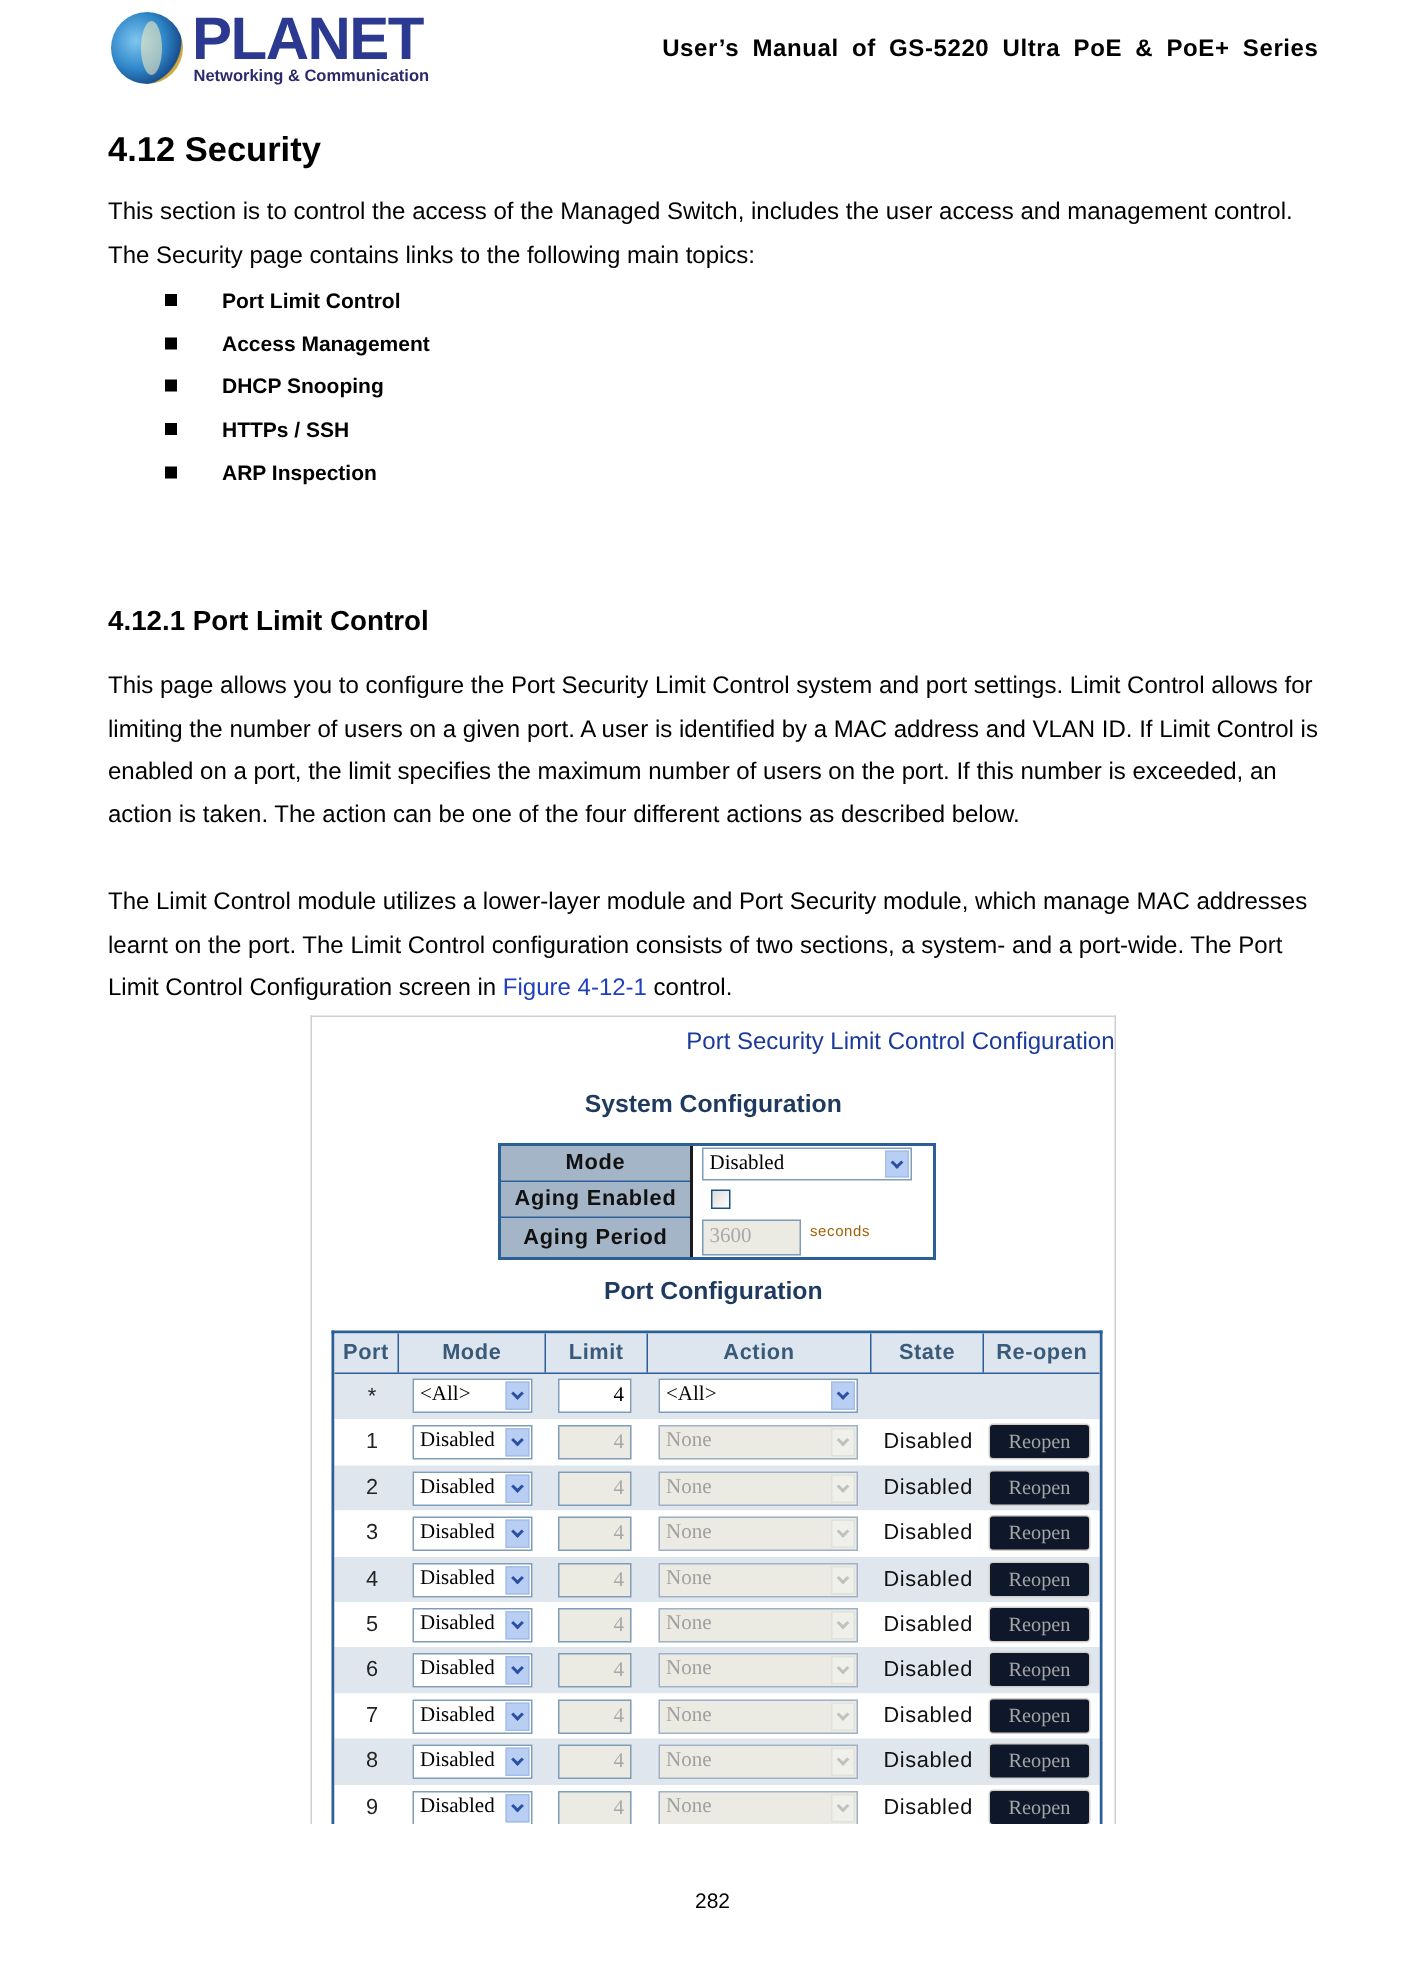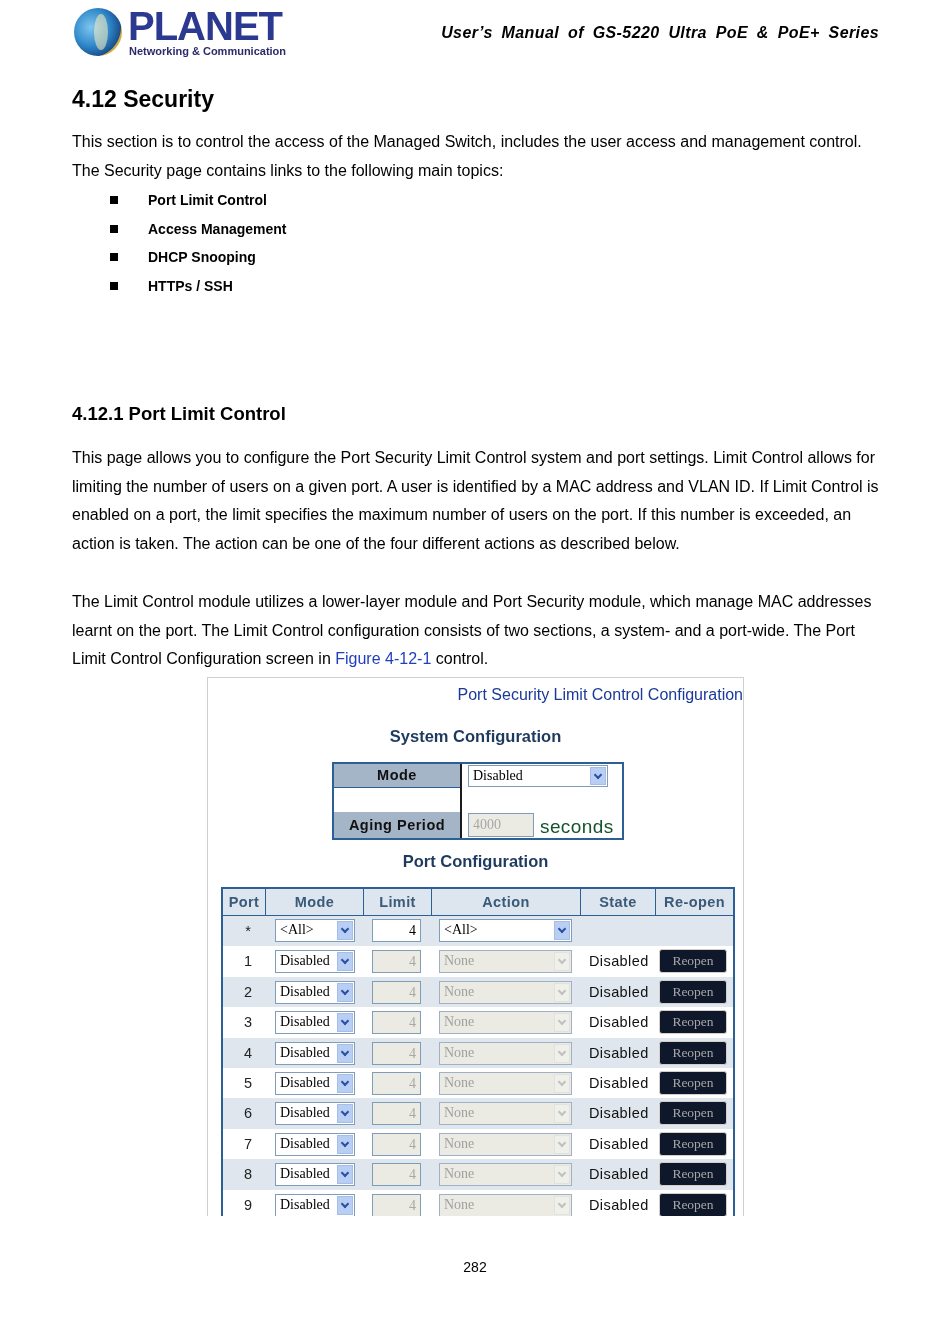--- a/index.html
+++ b/index.html
@@ -10,21 +10,21 @@
   .logo { position: absolute; left: 72px; top: 4px; width: 196px; height: 56px; }
   .logo .globe { position: absolute; left: 2px; top: 4px; width: 48px; height: 48px; border-radius: 50%;
     background: radial-gradient(circle at 35% 40%, #7fc6f0 0%, #2e86c8 45%, #1a4f8e 70%, #c9a640 72%, #e8cf70 85%, #9a7a25 100%); }
   .logo .globe::after { content: ""; position: absolute; left: 20px; top: 6px; width: 14px; height: 36px;
     border-radius: 50%; background: rgba(255,240,190,0.55); }
   .logo .brand { position: absolute; left: 56px; top: 0px; font-family: "Liberation Sans", sans-serif;
     font-weight: bold; font-size: 40px; color: #2b3990; letter-spacing: -1px; line-height: 44px; }
   .logo .tagline { position: absolute; left: 57px; top: 40px; font-family: "Liberation Sans", sans-serif;
     font-weight: bold; font-size: 11px; color: #2b2b6b; line-height: 14px; white-space: nowrap; }
   .manual-title { position: absolute; right: 71px; top: 24px; font-size: 16px; font-weight: bold;
-    font-style: italic; letter-spacing: 0.4px; word-spacing: 4px; }
+    letter-spacing: 0.4px; word-spacing: 4px; }
 
   
   h1.sec { position: absolute; left: 72px; top: 86px; margin: 0; font-size: 23px; font-weight: bold; }
   .p { position: absolute; left: 72px; font-size: 16px; line-height: 28.7px; margin: 0; width: 810px; }
   .bullets { position: absolute; left: 108px; top: 186px; margin: 0; padding: 0; list-style: none; }
   .bullets li { height: 28.7px; line-height: 28.7px; font-size: 14px; font-weight: bold; position: relative; padding-left: 40px; }
   .bullets li .sq { position: absolute; left: 2px; top: 10px; width: 8px; height: 8px; background: #000; }
   h2.sub { position: absolute; left: 72px; top: 403px; margin: 0; font-size: 18.5px; font-weight: bold; }
   .link { color: #1f3fbf; }
 
@@ -50,21 +50,21 @@
   .sel .arrow::after { content: ""; position: absolute; left: 4px; top: 4px; width: 4px; height: 4px;
     border-right: 2px solid #2b4fa3; border-bottom: 2px solid #2b4fa3; transform: rotate(45deg); }
   .sel.dis { background: #ebebe4; color: #a0a0a0; border-color: #9fb1c7; }
   .sel.dis .arrow { background: #f0f0ea; border-color: #e2e2dc; }
   .sel.dis .arrow::after { border-color: #c0c0c0; }
 
   .chk { position: absolute; width: 13px; height: 13px; border: 1px solid #1c5180; background: linear-gradient(135deg,#dcdcd7,#fff); box-sizing: border-box; }
   .txt { position: absolute; background: #fff; border: 1px solid #7f9db9; box-sizing: border-box;
     font-family: "Liberation Serif", serif; font-size: 14px; line-height: 22px; padding: 0 4px; }
   .txt.dis { background: #ebebe4; color: #a8a8a8; }
-  .plain { position: absolute; font-size: 19px; color: #14532d; letter-spacing: 0.4px; }
+  .plain { position: absolute; font-size: 10px; color: #a16207; letter-spacing: 0.4px; }
 
   
   .port-table { position: absolute; left: 13px; top: 209px; width: 510px; border: 2px solid #2d5f97; border-bottom: none; }
   .pt-head { position: relative; height: 26px; background: #dde6ef; border-bottom: 1px solid #2d5f97; }
   .pt-head .h { position: absolute; top: 0; height: 26px; line-height: 26px; text-align: center; font-size: 14.5px;
     font-weight: bold; color: #3a5a7a; border-right: 1px solid #2d5f97; box-sizing: border-box; letter-spacing: 0.4px; }
   .pt-row { position: relative; height: 30.4px; }
   .pt-row.odd { background: #dfe6ee; }
   .pt-row.even { background: #ffffff; }
   .cell-port { position: absolute; left: 0; width: 50px; text-align: center; top: 7px; font-size: 14.5px; color: #222; }
@@ -87,42 +87,47 @@
 
 <h1 class="sec">4.12 Security</h1>
 <p class="p" style="top:128px">This section is to control the access of the Managed Switch, includes the user access and management control.</p>
 <p class="p" style="top:157px">The Security page contains links to the following main topics:</p>
 
 <ul class="bullets">
   <li><span class="sq"></span><span>Port Limit Control</span></li>
   <li><span class="sq"></span><span>Access Management</span></li>
   <li><span class="sq"></span><span>DHCP Snooping</span></li>
   <li><span class="sq"></span><span>HTTPs / SSH</span></li>
+  <li><span class="sq"></span><span>ARP Inspection</span></li>
 </ul>
 
 <h2 class="sub">4.12.1 Port Limit Control</h2>
 <p class="p" style="top:444px">This page allows you to configure the Port Security Limit Control system and port settings. Limit Control allows for limiting the number of users on a given port. A user is identified by a MAC address and VLAN ID. If Limit Control is enabled on a port, the limit specifies the maximum number of users on the port. If this number is exceeded, an action is taken. The action can be one of the four different actions as described below.</p>
 <p class="p" style="top:588px"><span>The Limit Control module utilizes a lower-layer module and Port Security module, which manage MAC addresses learnt on the port. The Limit Control configuration consists of two sections, a system- and a port-wide. The Port Limit Control Configuration screen in </span><span class="link">Figure 4-12-1</span><span> control.</span></p>
 
 <div class="figure">
   <div class="fig-title">Port Security Limit Control Configuration</div>
   <div class="fig-sub" style="top:49px">System Configuration</div>
 
   <div class="sys-table">
     <div class="sys-divider"></div>
     <div class="sys-row" style="top:0">
       <div class="sys-label">Mode</div>
       <div class="sel" style="left:134px; top:1px; width:140px; height:22px;">
         <span>Disabled</span>
         <span class="arrow"></span>
       </div>
     </div>
+    <div class="sys-row" style="top:24px">
+      <div class="sys-label">Aging Enabled</div>
+      <div class="chk" style="left:140px; top:5px;"></div>
+    </div>
     <div class="sys-row" style="top:48px; height:26px;">
       <div class="sys-label" style="border-bottom:none; line-height:26px;">Aging Period</div>
-      <div class="txt dis" style="left:134px; top:1px; width:66px; height:24px;">4000</div>
+      <div class="txt dis" style="left:134px; top:1px; width:66px; height:24px;">3600</div>
       <div class="plain" style="left:206px; top:4px;">seconds</div>
     </div>
   </div>
 
   <div class="fig-sub" style="top:174px">Port Configuration</div>
 
   <div class="port-table">
     <div class="pt-head">
       <div class="h" style="left:0; width:43px;">Port</div>
       <div class="h" style="left:43px; width:98px;">Mode</div>

